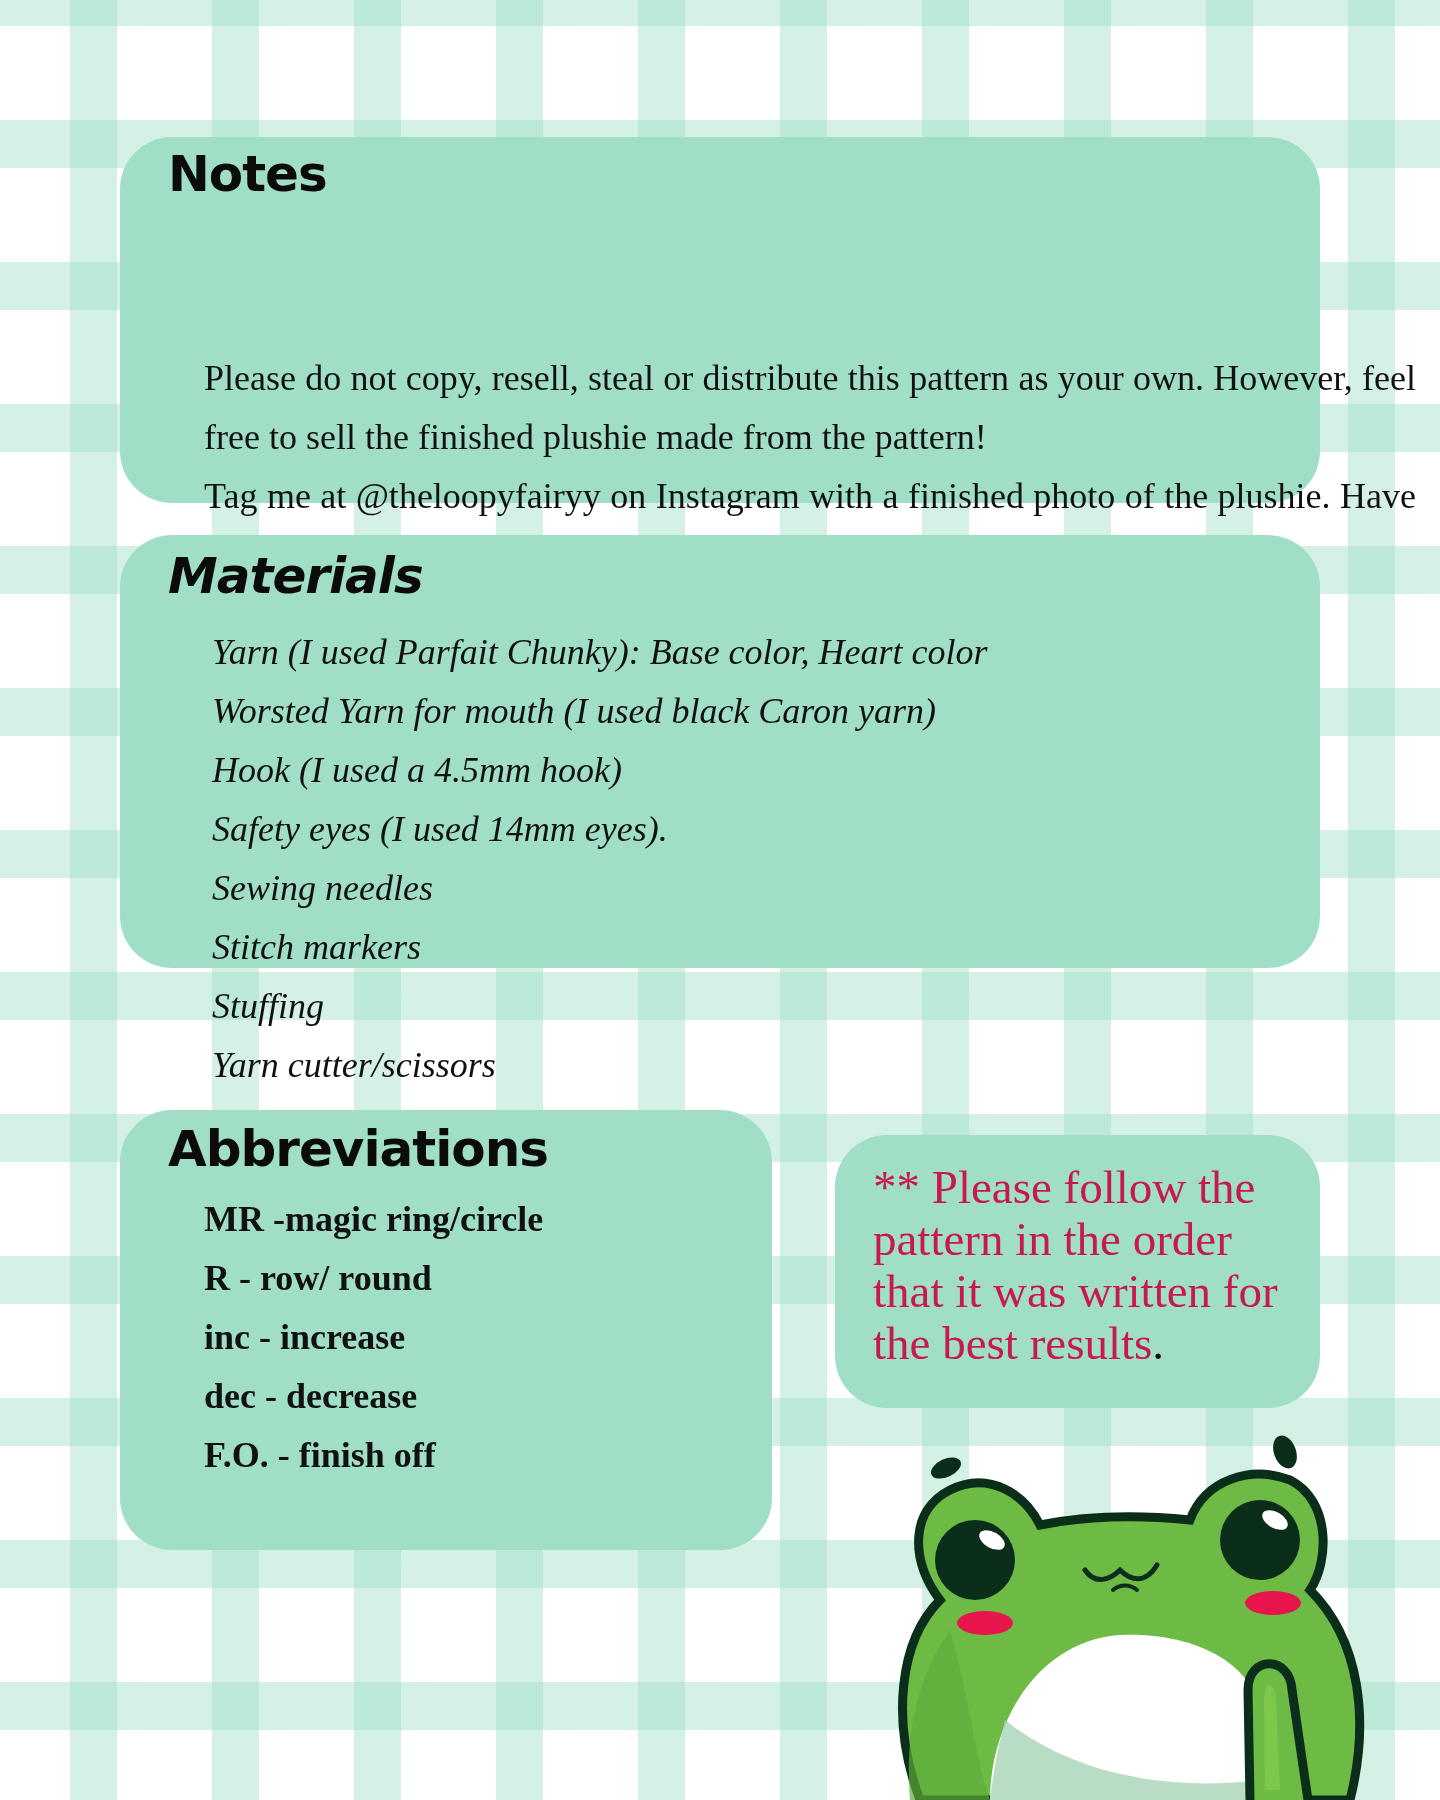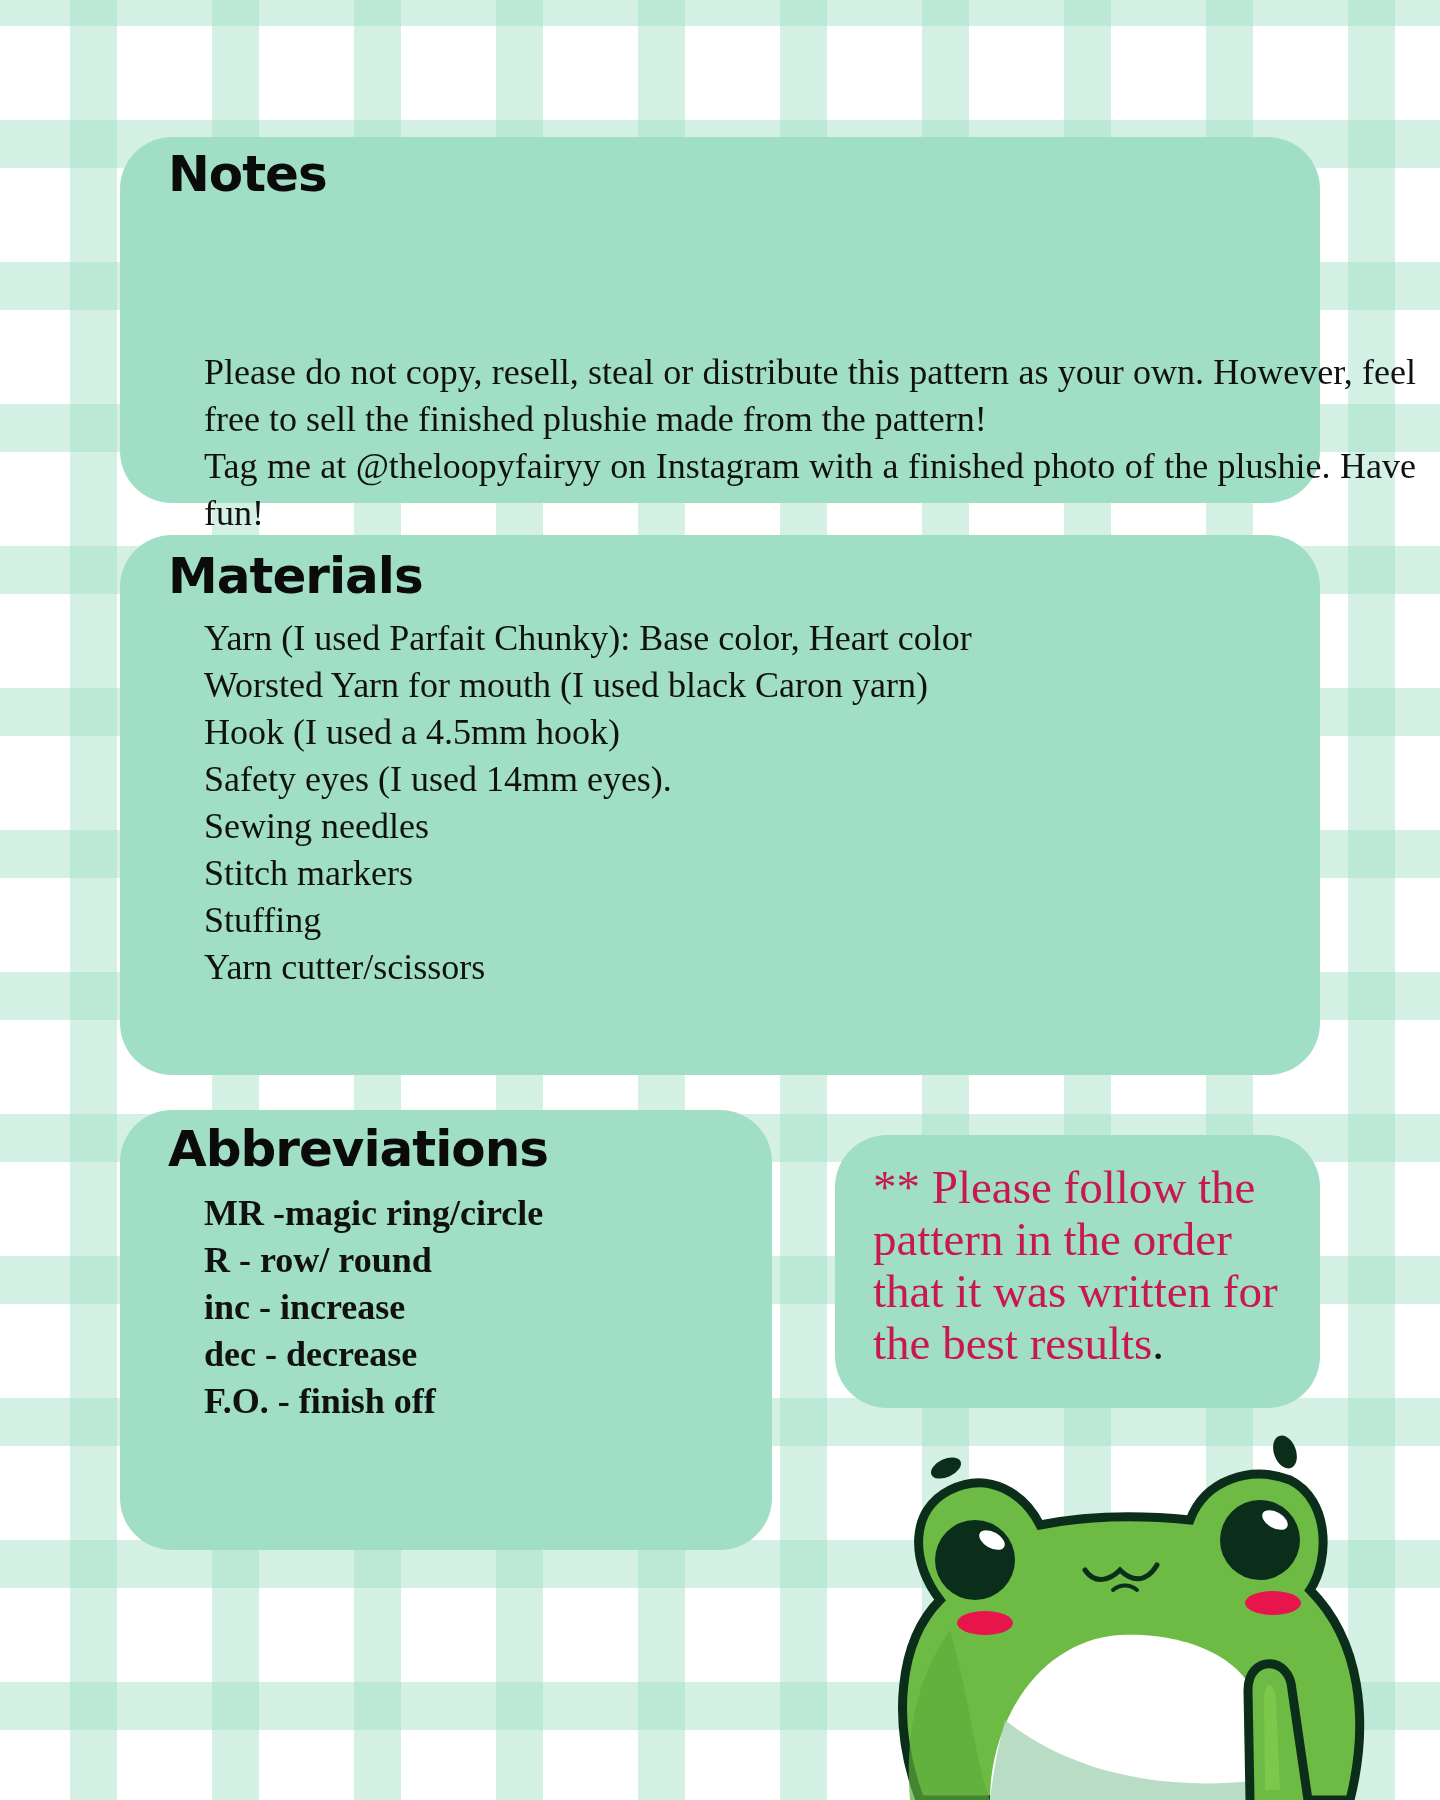--- a/index.html
+++ b/index.html
@@ -14,30 +14,30 @@
     .bg { position: absolute; inset: 0; }
     .card {
       position: absolute; background: #a0dfc6; border-radius: 52px; box-sizing: border-box;
     }
     .heading {
       font-family: "DejaVu Sans", sans-serif; font-weight: bold; font-size: 50px;
       color: #0b0b0b; letter-spacing: -1px; margin: 0; line-height: 1;
     }
     .body-text {
       font-family: "Liberation Serif", serif; font-size: 36px; color: #111111;
-      line-height: 47px;
+      line-height: 59px;
     }
     #notes { left: 120px; top: 137px; width: 1200px; height: 366px; }
     #notes .heading { position: absolute; left: 48px; top: 12px; }
     #notes .body-text { position: absolute; left: 84px; top: 212px; width: 1212px; }
     #notes p { margin: 0; text-align: justify; text-align-last: left; }
 
-    #materials { left: 120px; top: 535px; width: 1200px; height: 540px; }
+    #materials { left: 120px; top: 535px; width: 1200px; height: 433px; font-style: italic; }
     #materials .heading { position: absolute; left: 48px; top: 16px; }
-    #materials ul { list-style: none; margin: 0; padding: 0; position: absolute; left: 84px; top: 80px; }
+    #materials ul { list-style: none; margin: 8px; padding: 0; position: absolute; left: 84px; top: 80px; }
 
     #abbreviations { left: 120px; top: 1110px; width: 652px; height: 440px; }
     #abbreviations .heading { position: absolute; left: 48px; top: 14px; }
     #abbreviations ul { list-style: none; margin: 0; padding: 0; position: absolute; left: 84px; top: 80px; font-weight: bold; }
 
     #follow-note { left: 835px; top: 1135px; width: 485px; height: 273px; }
     #follow-note p {
       position: absolute; left: 38px; top: 26px; margin: 0; width: 430px;
       font-family: "Liberation Serif", serif; font-size: 47px; line-height: 52px;
       color: #c8194f;

